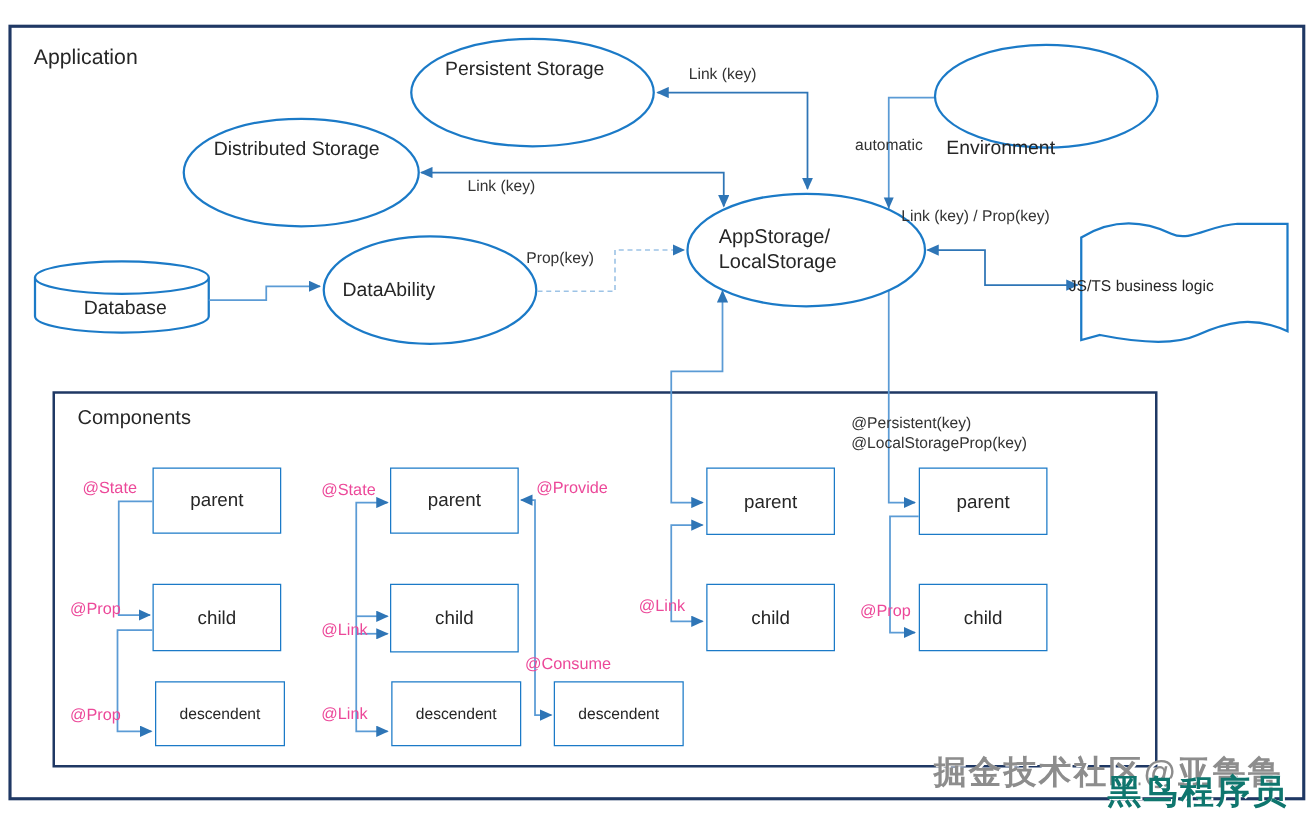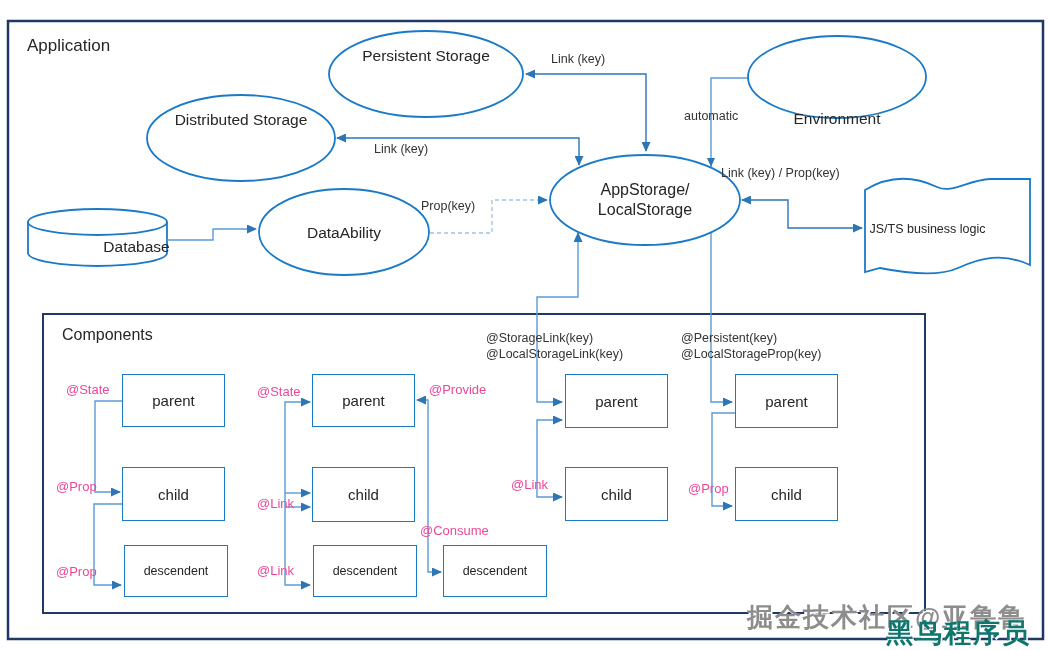--- a/index.html
+++ b/index.html
@@ -1,21 +1,21 @@
 <!DOCTYPE html>
 <html><head>
 <meta charset="utf-8">
 <style>
   html,body{margin:0;padding:0;background:#ffffff;}
   .stage{position:relative;width:1049px;height:650px;background:#ffffff;overflow:hidden;
          font-family:"Liberation Sans",sans-serif;color:#262626;}
   .stage svg{position:absolute;left:0;top:0;}
   .lbl{position:absolute;white-space:nowrap;color:#262626;}
   .title{font-size:17px;}
-  .node-lbl{position:absolute;text-align:center;font-size:15.5px;line-height:19px;color:#262626;}
+  .node-lbl{position:absolute;text-align:left;font-size:15.5px;line-height:19px;color:#262626;}
   .edge-lbl{font-size:12.5px;color:#333;}
   .anno{font-size:13px;color:#ec4899;}
   .deco2{font-size:12.5px;line-height:15.5px;color:#333;white-space:nowrap;position:absolute;}
   .cbox{position:absolute;border:1.6px solid #1b7ac7;background:#fff;display:flex;
         align-items:center;justify-content:center;font-size:15px;color:#262626;box-sizing:border-box;}
   .cbox.small{font-size:12.5px;}
   .wm{position:absolute;font-weight:bold;pointer-events:none;z-index:50;
       text-shadow:1.5px 1.5px 0 #ffffff;}
   .wm1{font-size:26px;letter-spacing:2px;color:#8d8d8d;}
   .wm2{font-size:27px;letter-spacing:2px;color:#0f766e;}
@@ -89,24 +89,20 @@
   <div class="node-lbl" style="left:28px;top:237px;width:139px;margin-left:39px;">Database</div>
   <div class="node-lbl" style="left:855px;top:220px;width:145px;font-size:12.5px;">JS/TS business logic</div>
 
   <div class="lbl edge-lbl" style="left:551px;top:52px;">Link (key)</div>
   <div class="lbl edge-lbl" style="left:374px;top:142px;">Link (key)</div>
   <div class="lbl edge-lbl" style="left:684px;top:109px;">automatic</div>
   <div class="lbl edge-lbl" style="left:421px;top:199px;">Prop(key)</div>
   <div class="lbl edge-lbl" style="left:721px;top:166px;">Link (key) / Prop(key)</div>
 
   <div class="lbl" style="left:62px;top:326px;font-size:16px;">Components</div>
-  <div class="deco2" style="left:486px;top:331px;">
-    <span>@StorageLink(key)</span><br>
-    <span>@LocalStorageLink(key)</span>
-  </div>
   <div class="deco2" style="left:681px;top:331px;">
     <span>@Persistent(key)</span><br>
     <span>@LocalStorageProp(key)</span>
   </div>
 
   <div class="lbl anno" style="left:66px;top:382px;">@State</div>
   <div class="lbl anno" style="left:56px;top:479px;">@Prop</div>
   <div class="lbl anno" style="left:56px;top:564px;">@Prop</div>
   <div class="cbox" style="left:122px;top:374px;width:103px;height:53px;">parent</div>
   <div class="cbox" style="left:122px;top:467px;width:103px;height:54px;">child</div>

